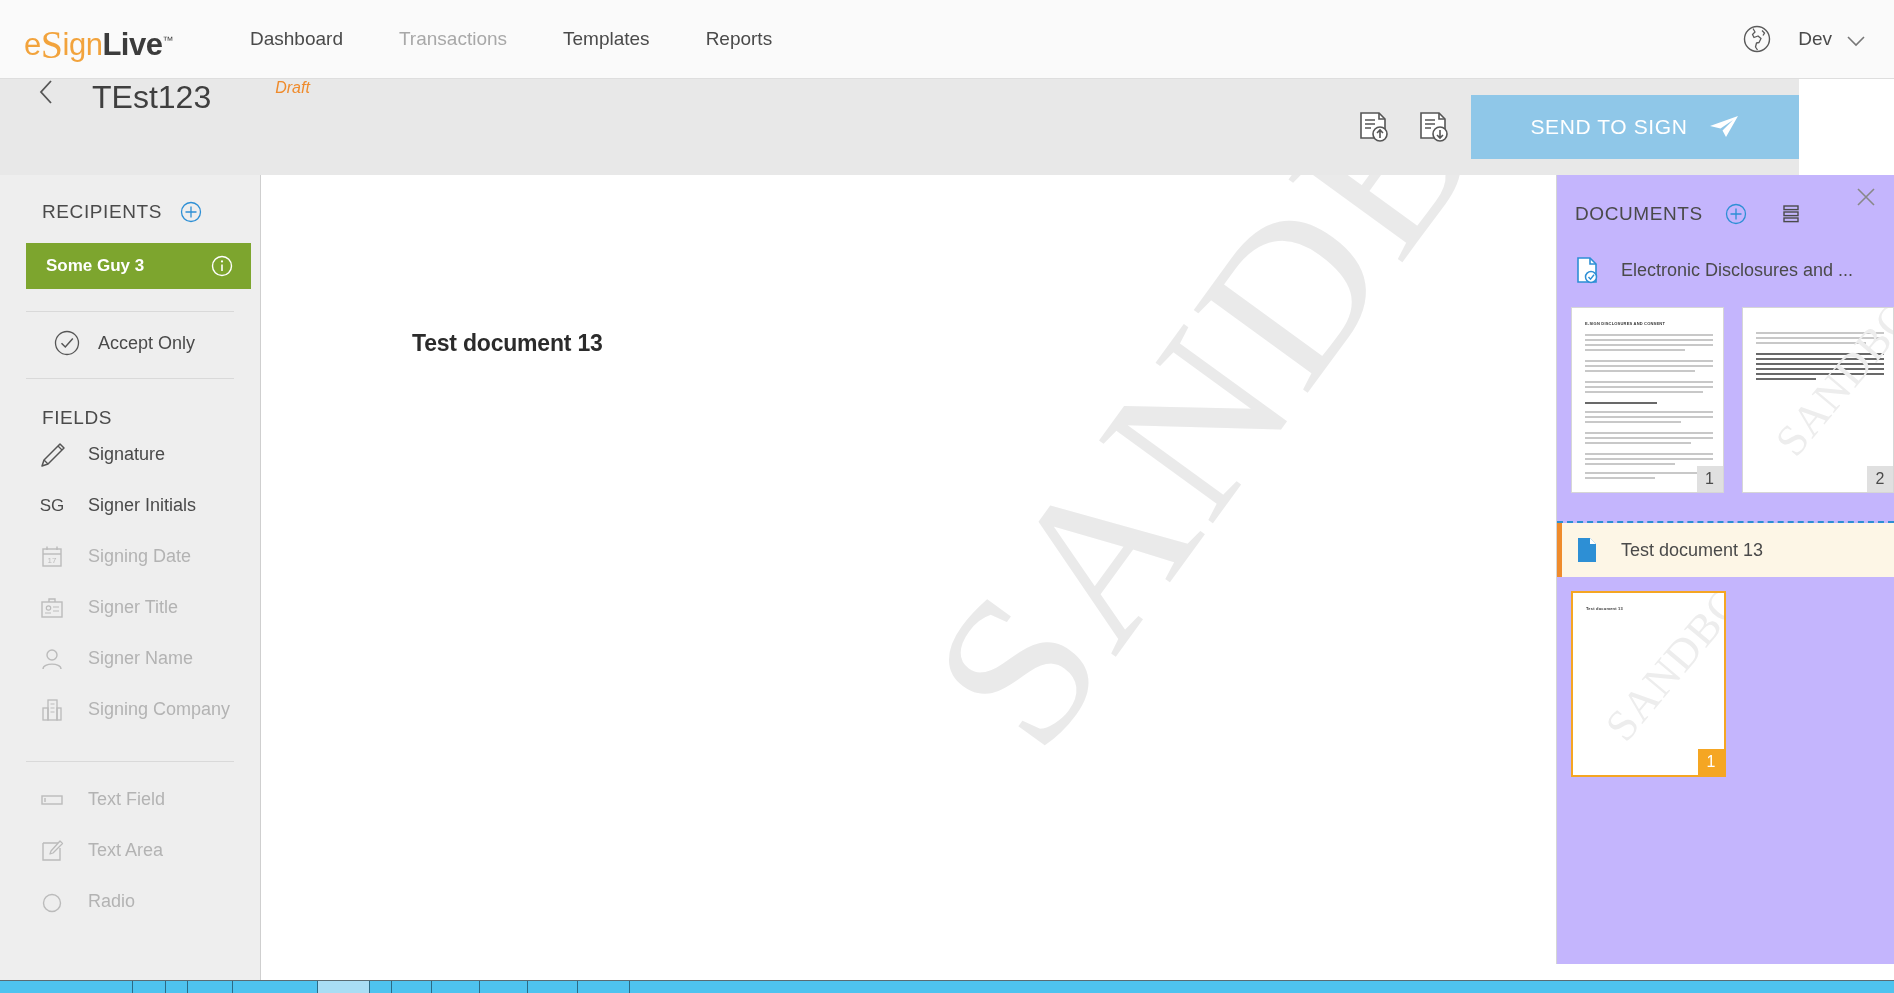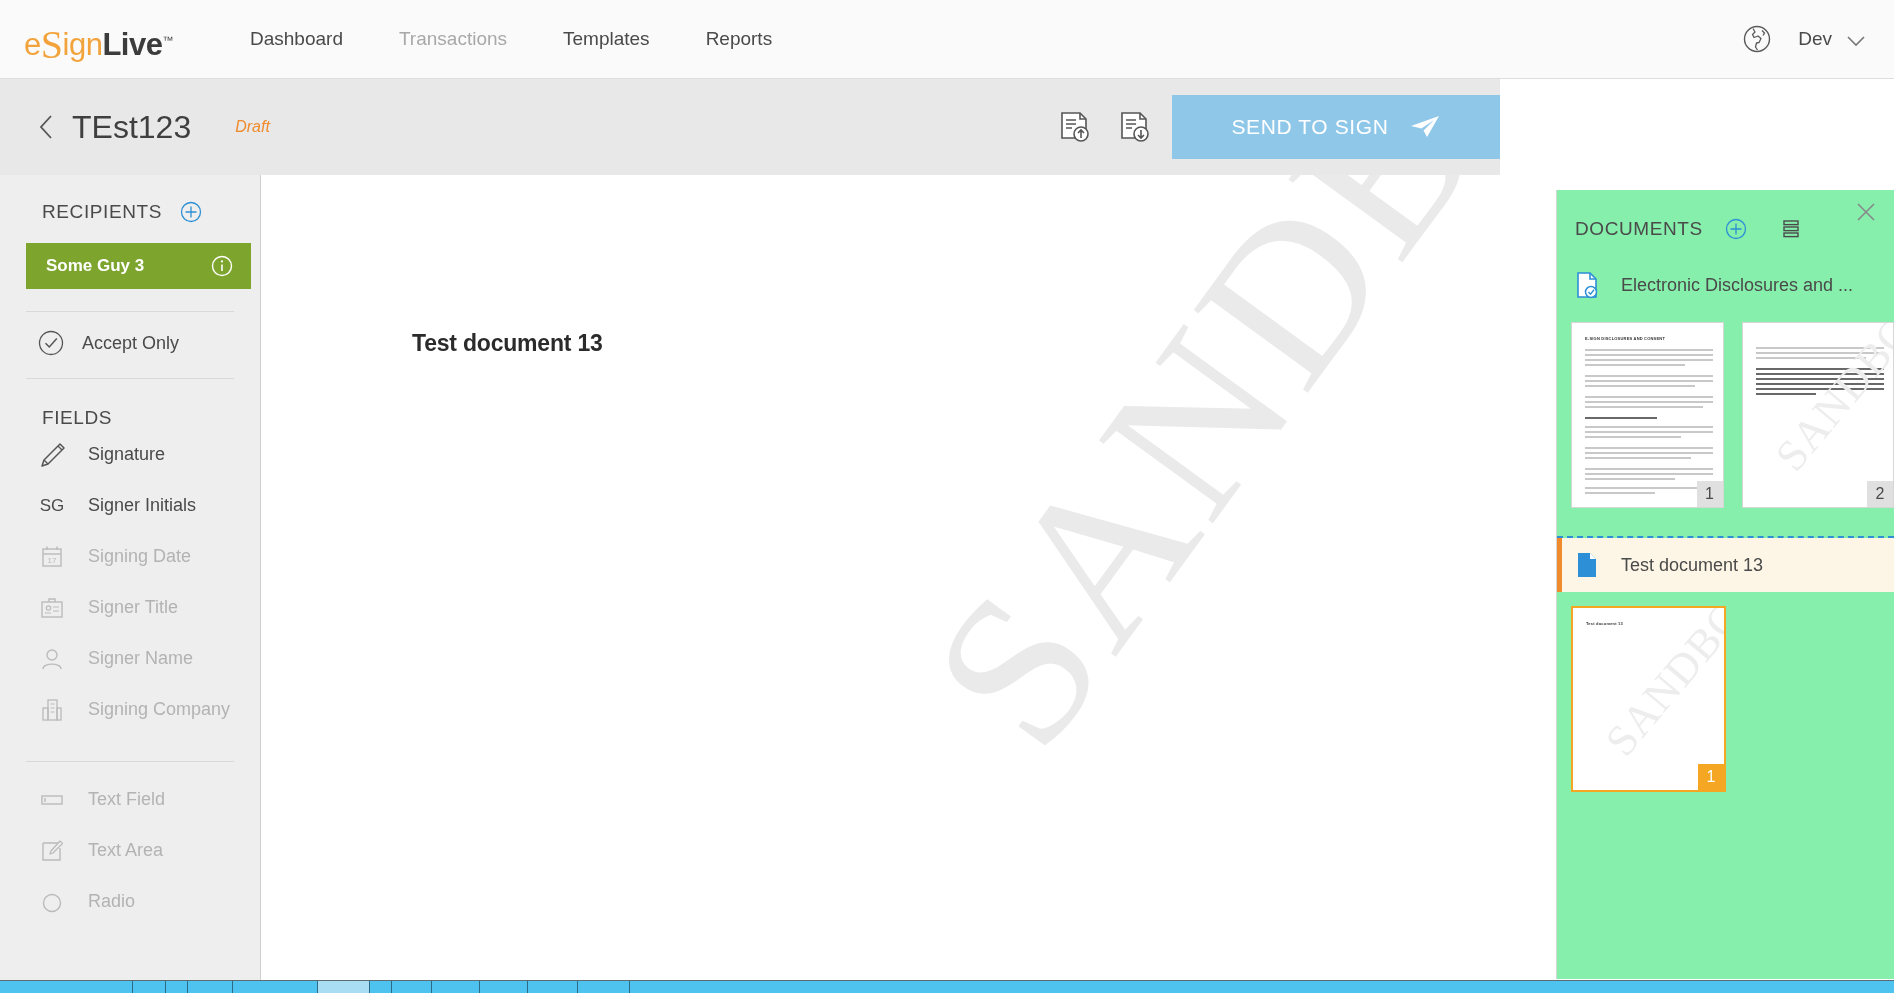--- a/index.html
+++ b/index.html
@@ -37,23 +37,23 @@
   .navlink.muted { color: #a8a8a8; }
 
   .nav-right { margin-left: auto; display: flex; align-items: center; margin-right: 28px; gap: 26px;}
   .globe { width: 30px; height: 30px; cursor: pointer; }
   .user-menu { display: flex; align-items: center; gap: 14px; cursor: pointer; }
   .user-name { font-size: 19px; color: #4a4a4a; }
   .chev { width: 20px; height: 12px; }
 
   
   .subheader {
-    position: absolute; left: 0; top: 79px; width: 1500px; height: 96px;
+    position: absolute; left: 0; top: 79px; width: 1799px; height: 96px;
     background: #e8e8e8;
-    display: flex; align-items: center;
+    display: flex; align-items: flex-start; gap: 20px;
   }
   .back-chev { margin-left: 38px; width: 16px; height: 26px; cursor: pointer; }
   .trx-title { font-size: 32px; color: #3f3f3f; margin-left: 18px; white-space: nowrap;}
   .trx-status { font-size: 16px; color: #ef8b2c; font-style: italic; margin-left: 44px;}
   .sub-right { margin-left: auto; display: flex; align-items: center; height: 100%; }
   .icon-btn { width: 44px; height: 44px; margin-right: 16px; cursor: pointer; }
   .send-btn {
     width: 328px; height: 64px; background: #8fc7e8; color: #ffffff;
     display: flex; align-items: center; justify-content: center; gap: 22px;
     font-size: 21px; letter-spacing: 0.6px; font-weight: 400; cursor: pointer;
@@ -74,21 +74,21 @@
   .plus-circle { width: 22px; height: 22px; cursor: pointer; }
 
   .recipient-chip {
     margin: 20px 0 0 26px; width: 225px; height: 46px; background: #7da52e;
     display: flex; align-items: center; cursor: pointer;
   }
   .recipient-name { color: #fff; font-size: 17px; font-weight: 700; margin-left: 20px; }
   .info-icon { margin-left: auto; margin-right: 18px; width: 22px; height: 22px; cursor: pointer;}
 
   .hr { margin: 22px 26px 0 26px; border-top: 1px solid #d9d9d9; }
-  .accept-row { display: flex; align-items: center; padding: 18px 0 0 38px; cursor: pointer;}
+  .accept-row { display: flex; align-items: center; padding: 18px 0 0 38px; cursor: pointer; margin-left: 16px;}
   .accept-label { font-size: 18px; color: #4a4a4a; margin-left: 18px; }
   .check-circle { width: 26px; height: 26px; }
 
   .fields-title { font-size: 19px; color: #4a4a4a; padding: 28px 0 0 42px; letter-spacing: .6px;}
 
   .field-row {
     display: flex; align-items: center; height: 51px; padding-left: 36px; cursor: pointer;
   }
   .field-row.disabled { cursor: default; }
   .field-ico { width: 32px; height: 30px; display: flex; align-items: center; justify-content: center; }
@@ -108,22 +108,22 @@
   .watermark {
     position: absolute; left: 620px; top: 470px;
     font-size: 215px; color: #eaeaea; font-weight: 400;
     transform: rotate(-54deg); transform-origin: left top;
     letter-spacing: 6px; user-select: none; white-space: nowrap;
     font-family: "Liberation Serif", serif;
   }
 
   
   .rightpanel {
-    position: absolute; left: 1556px; top: 190px; width: 338px; height: 789px;
-    background: #86efac; border-left: 1px solid #d5d5d5; overflow: hidden;
+    position: absolute; left: 1556px; top: 175px; width: 338px; height: 789px;
+    background: #c4b5fd; border-left: 1px solid #d5d5d5; overflow: hidden;
   }
   .close-x { position: absolute; right: 16px; top: 10px; width: 24px; height: 24px; cursor: pointer;}
   .docs-head { display: flex; align-items: center; padding: 28px 0 0 18px; gap: 22px; }
   .docs-title { font-size: 19px; color: #4a4a4a; letter-spacing: .6px; }
   .list-icon { width: 24px; height: 22px; cursor: pointer; margin-left: 10px;}
 
   .doc-entry { display: flex; align-items: center; height: 54px; cursor: pointer; position: relative;}
   .doc-entry .dname { font-size: 18px; color: #4a4a4a; margin-left: 22px; white-space: nowrap;
                       overflow: hidden; text-overflow: ellipsis; }
   .doc-entry .dico { width: 24px; height: 28px; margin-left: 18px; flex: 0 0 auto;}

